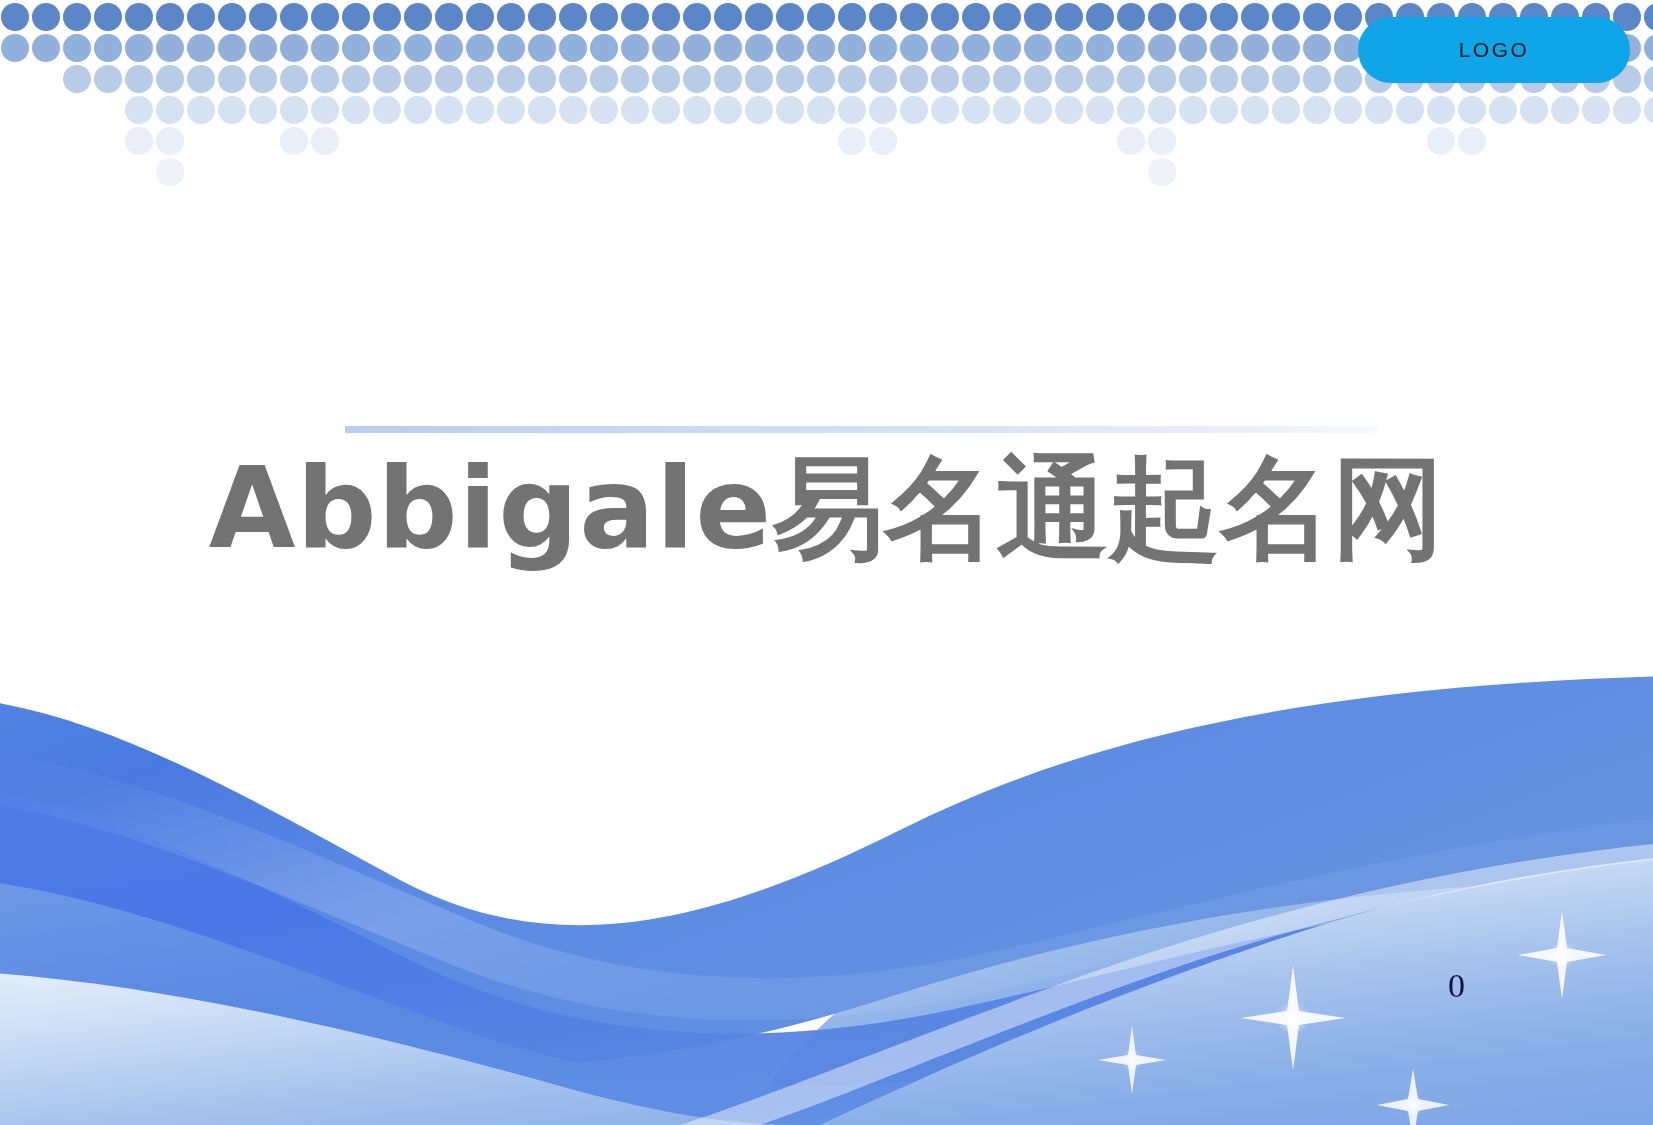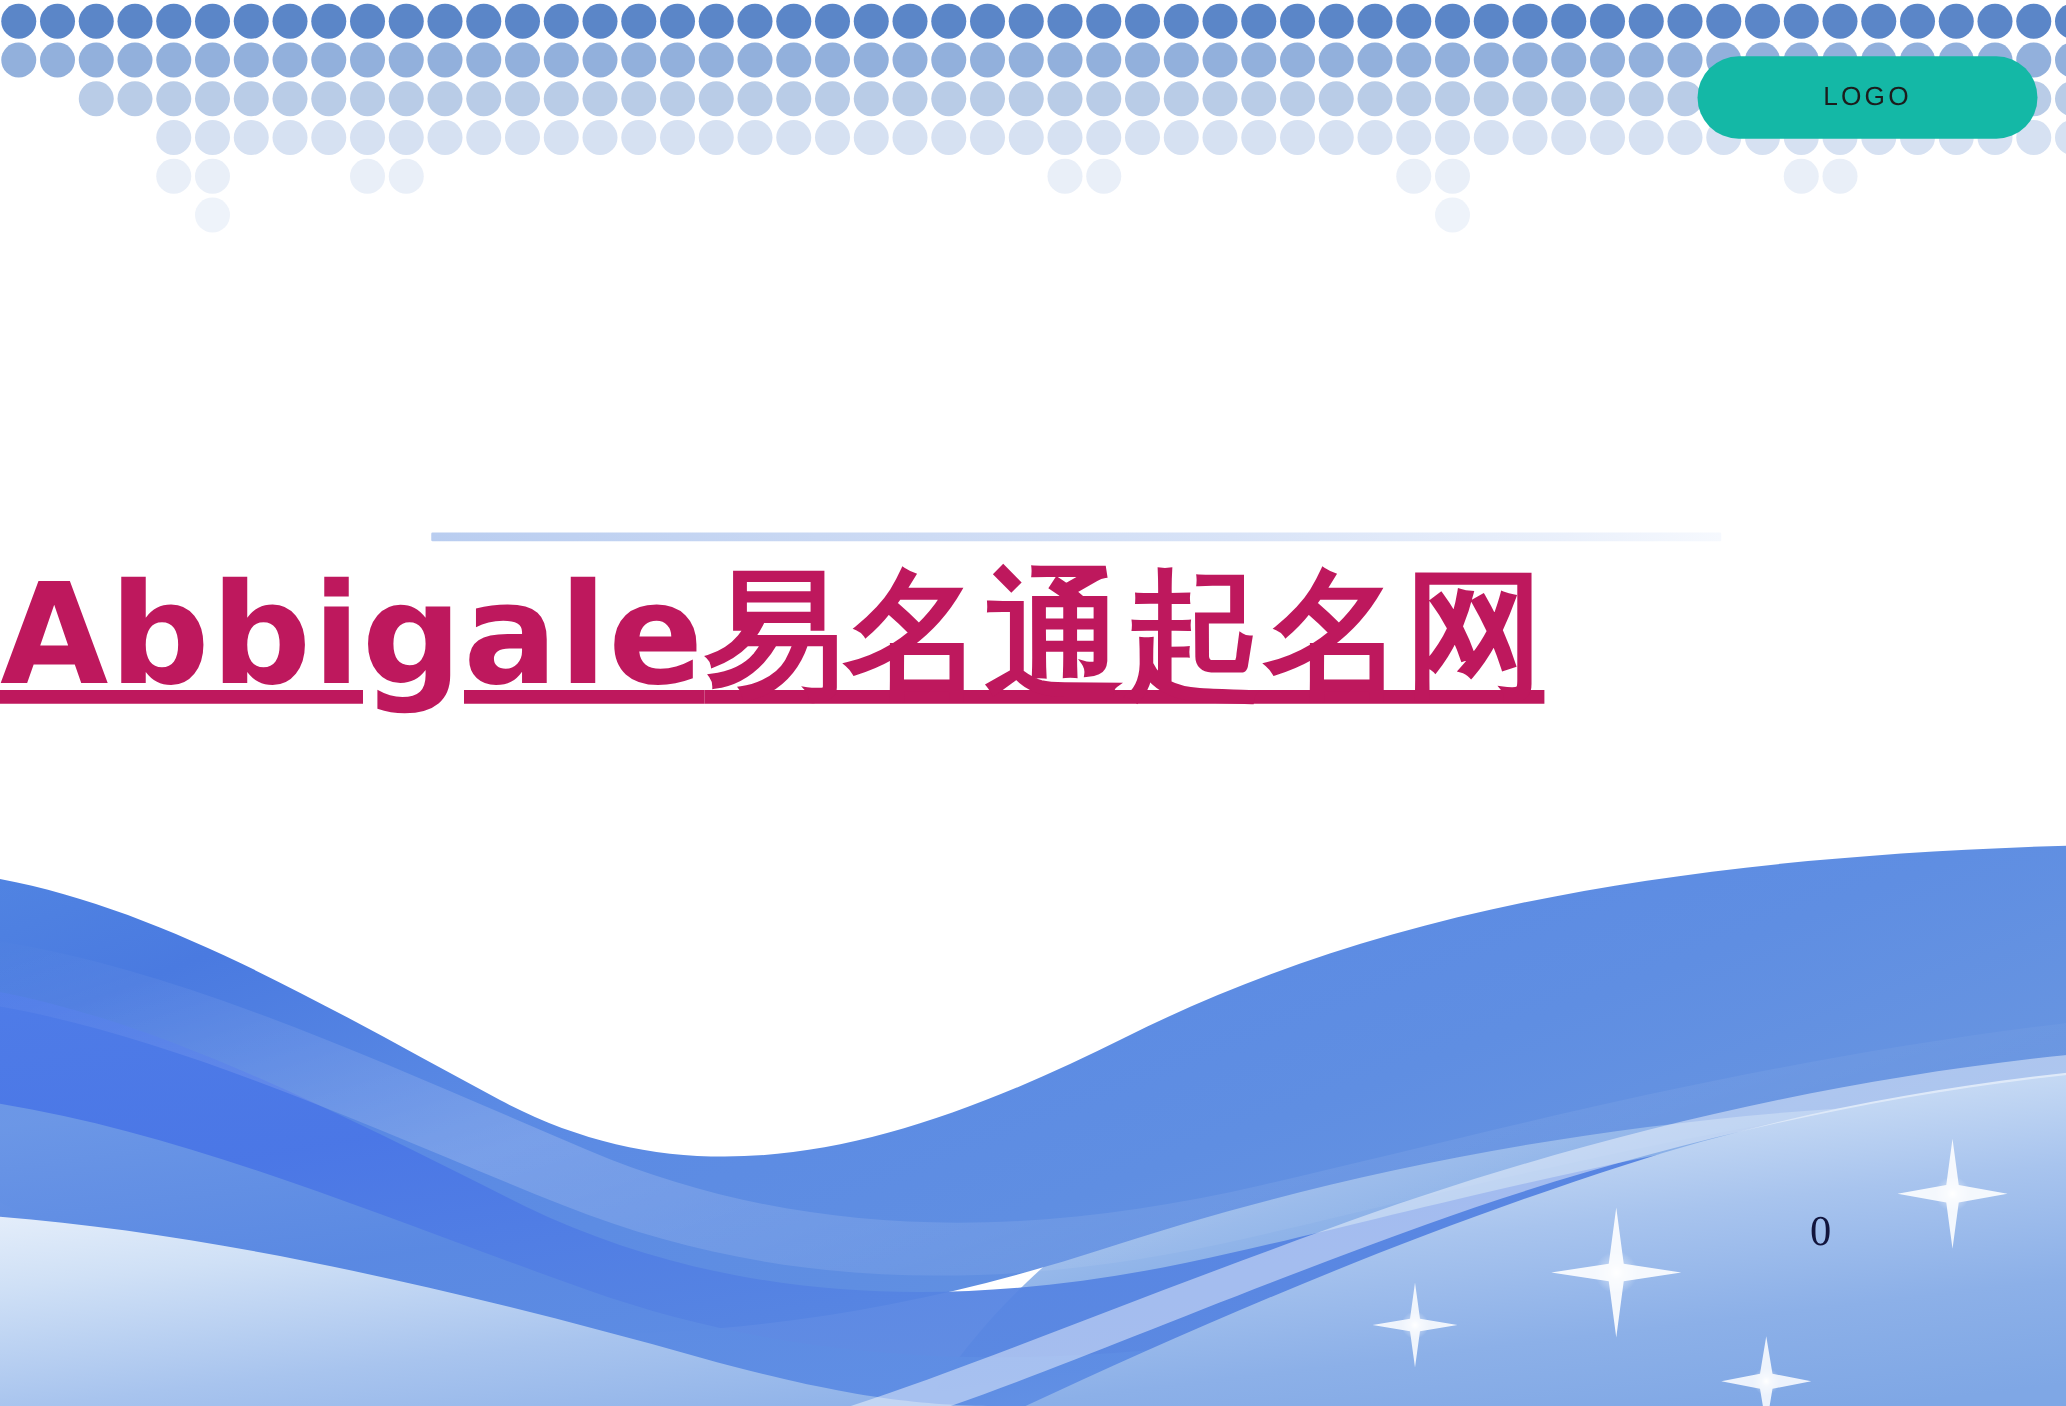--- a/index.html
+++ b/index.html
@@ -34,27 +34,26 @@
   }
   #dot-band svg { display: block; }
 
   
   #logo-box {
     position: absolute;
     left: 1358px;
     top: 17px;
     width: 272px;
     height: 66px;
-    background: #14b8a6;
+    background: #0ea5e9;
     border-radius: 33px;
     display: flex;
     align-items: center;
     justify-content: center;
     z-index: 5;
-    margin-top: 28px;
   }
   #logo-text {
     font-family: "Liberation Sans", sans-serif;
     font-size: 21px;
     letter-spacing: 2.5px;
     color: #1c1c1c;
     font-weight: 400;
   }
 
   
@@ -85,28 +84,28 @@
     height: 7px;
     background: linear-gradient(to right,
         #b9cdf0 0%, #c9d8f3 30%, #d8e3f7 62%, #eaf0fb 88%, #f6f9fe 100%);
     border-radius: 1px;
   }
   #title-text {
     position: absolute;
     left: 0;
     top: 18px;
     width: 1653px;
+    text-align: center;
     font-family: "DejaVu Sans", sans-serif;
     font-weight: bold;
     font-size: 112px;
     line-height: 1.25;
-    color: #be185d;
+    color: #737373;
     letter-spacing: 0px;
     white-space: nowrap;
-    text-decoration: underline;
   }
   #title-text .latin {
     font-family: "DejaVu Sans", sans-serif;
     letter-spacing: 1px;
   }
   #title-text .cjk {
     font-family: "DejaVu Sans", sans-serif;
     letter-spacing: 0px;
   }
 

